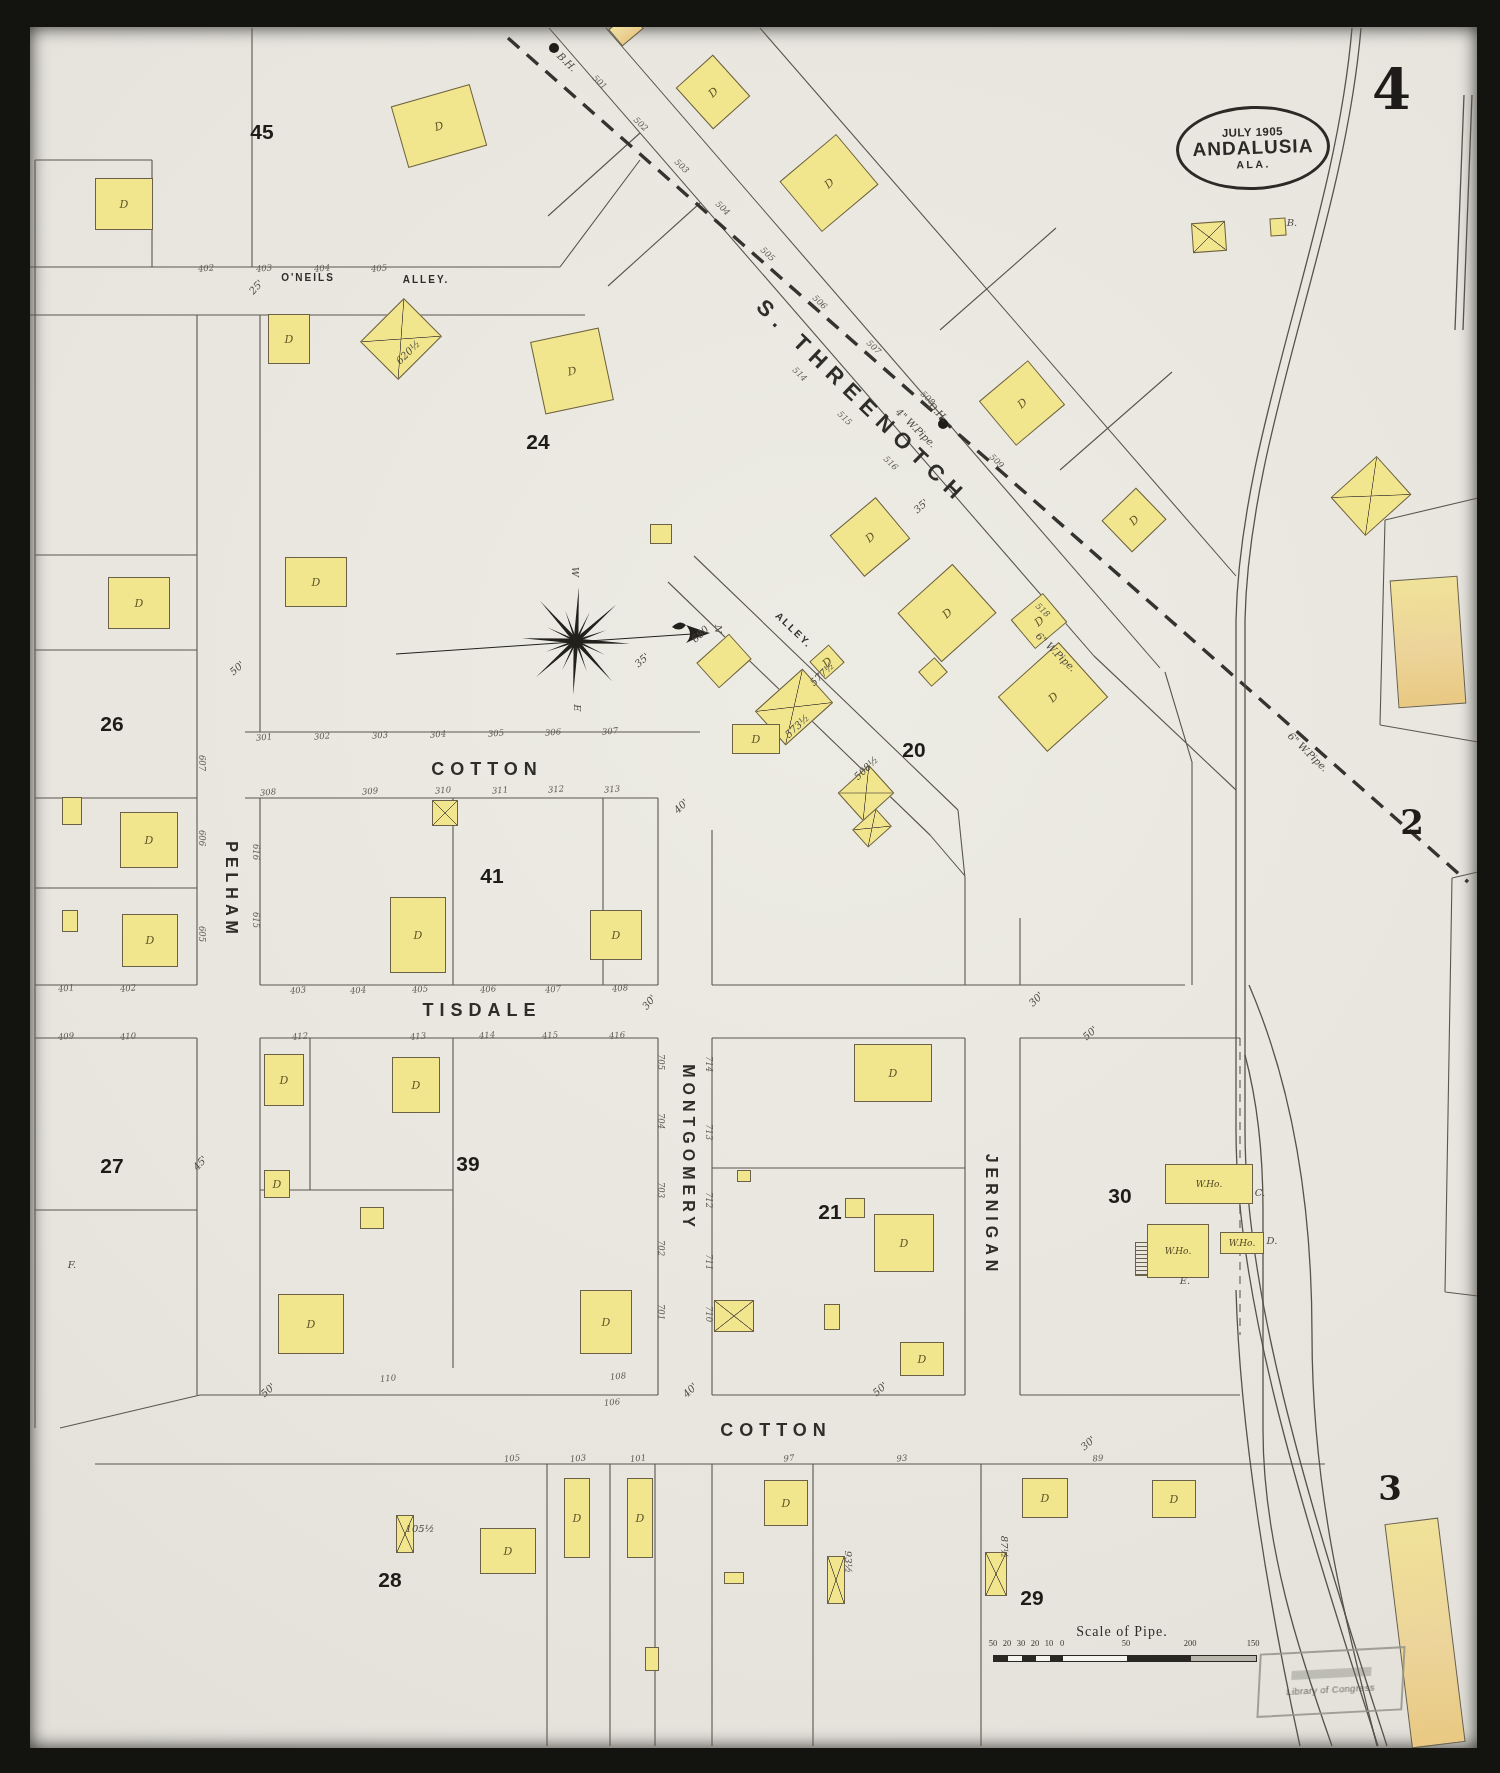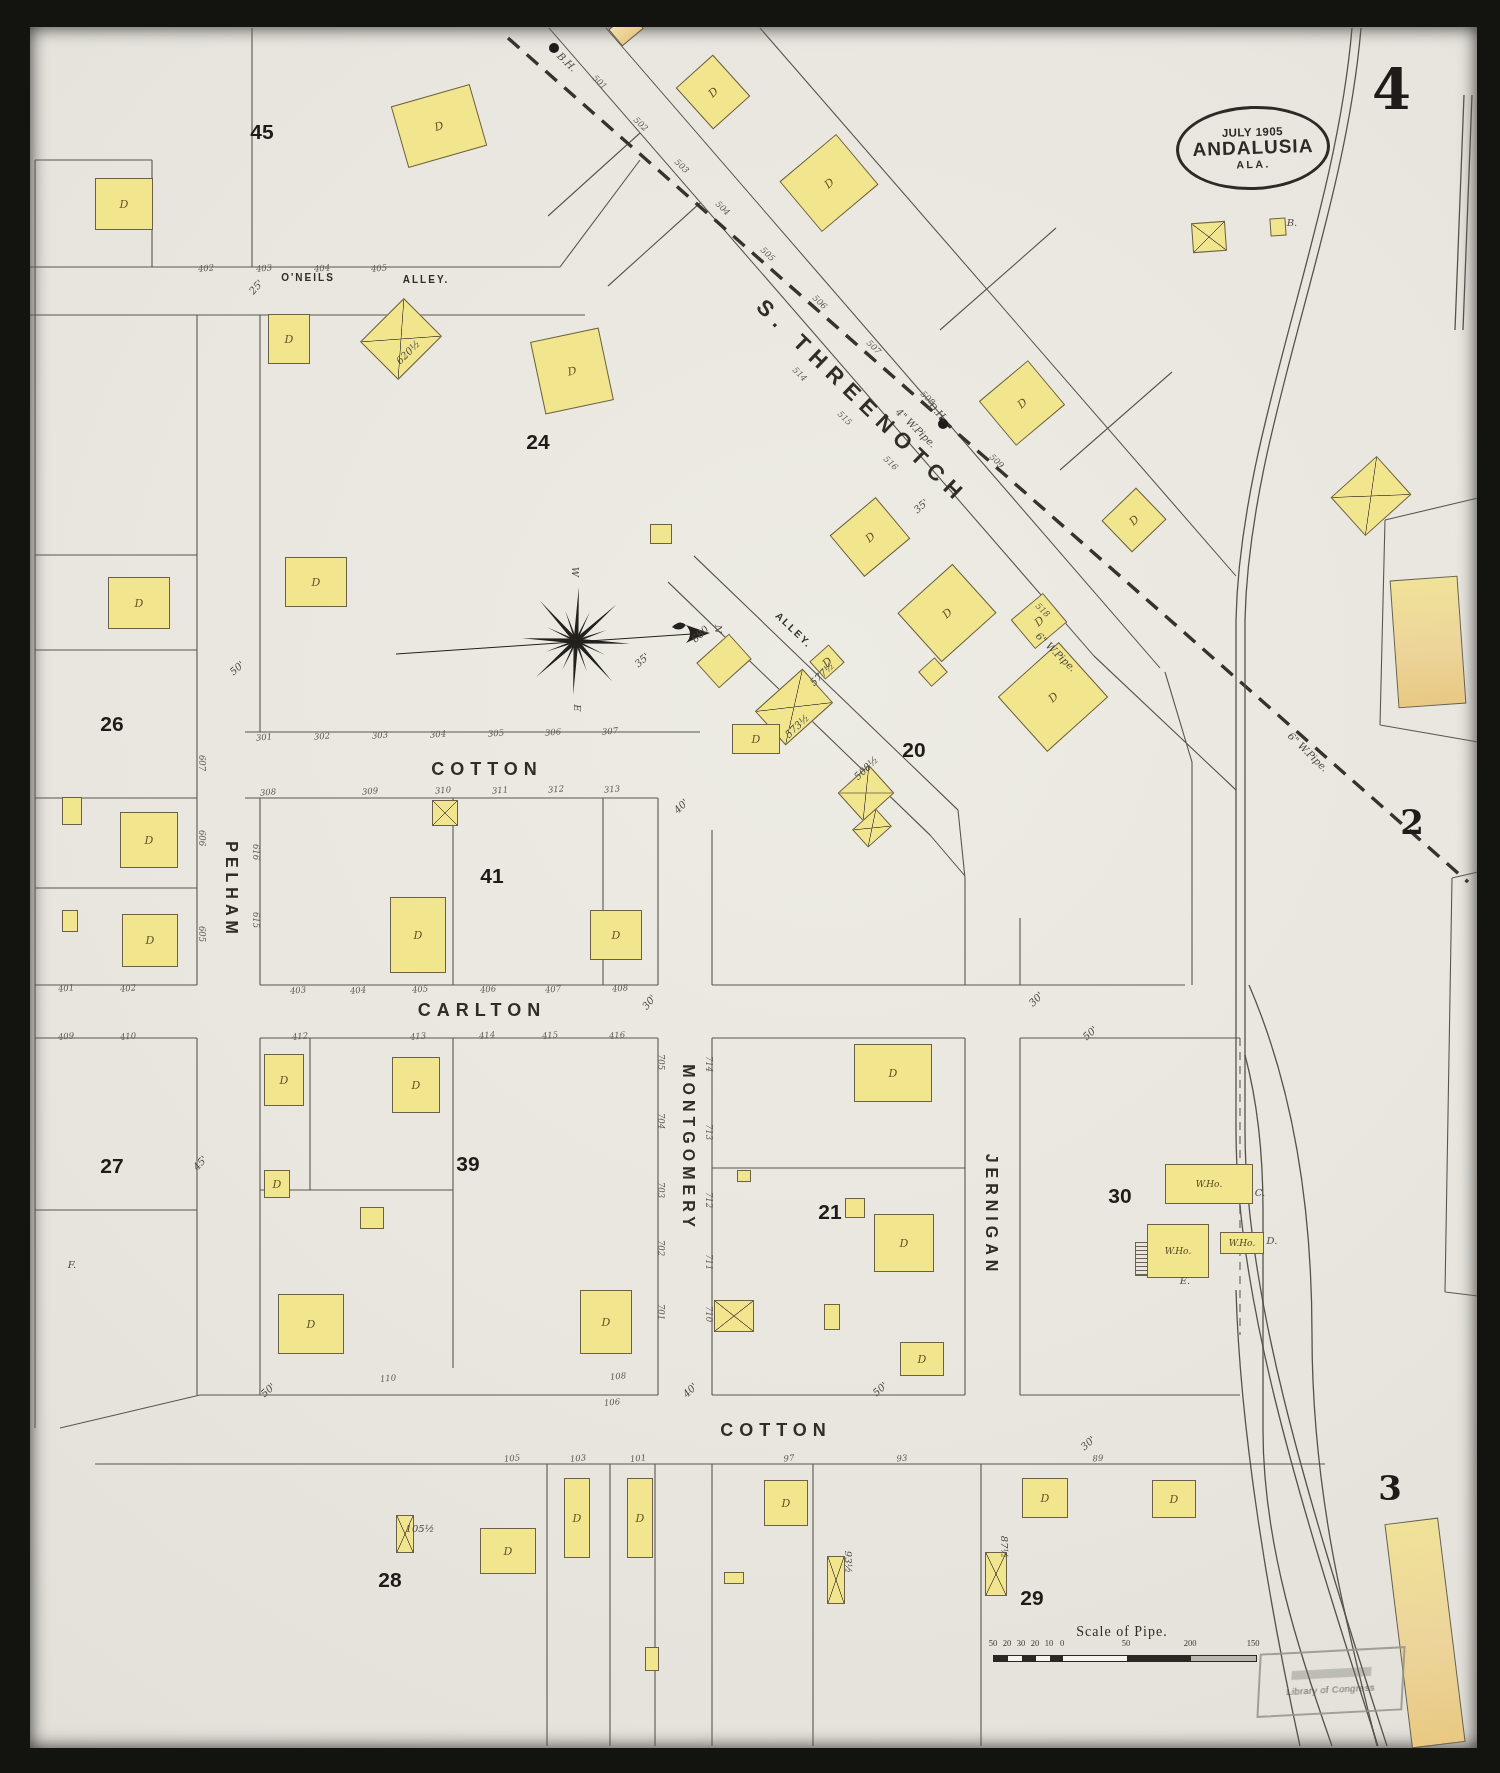--- a/index.html
+++ b/index.html
@@ -125,21 +125,21 @@
           <circle r="6" fill="none" stroke="#23211d" stroke-width="2"></circle>
         </g>
         <line x1="396" y1="654" x2="692" y2="634" stroke="#23211d" stroke-width="1"></line>
         <path d="M686,625 q14,5 24,8 q-12,4 -24,10 q8,-9 0,-18 Z M672,627 q8,-8 14,-2 q-6,8 -14,2 Z" fill="#23211d"></path>
       </g>
   </svg>
 
   <div id="overlay">
       <div class="lbl" style="font-size: 22px; letter-spacing: 8px; left: 862px; top: 402px; transform: translate(-50%, -50%) rotate(44deg);">S. THREENOTCH</div>
       <div class="lbl" style="font-size: 18px; letter-spacing: 6px; left: 487px; top: 769px; transform: translate(-50%, -50%) rotate(0deg);">COTTON</div>
-      <div class="lbl" style="font-size: 18px; letter-spacing: 6px; left: 482px; top: 1010px; transform: translate(-50%, -50%) rotate(0deg);">CARLTON</div>
+      <div class="lbl" style="font-size: 18px; letter-spacing: 6px; left: 482px; top: 1010px; transform: translate(-50%, -50%) rotate(0deg);">TISDALE</div>
       <div class="lbl" style="font-size: 18px; letter-spacing: 6px; left: 776px; top: 1430px; transform: translate(-50%, -50%) rotate(0deg);">COTTON</div>
       <div class="lbl" style="font-size: 16px; letter-spacing: 5px; left: 231px; top: 890px; transform: translate(-50%, -50%) rotate(90deg);">PELHAM</div>
       <div class="lbl" style="font-size: 16px; letter-spacing: 5px; left: 688px; top: 1148px; transform: translate(-50%, -50%) rotate(90deg);">MONTGOMERY</div>
       <div class="lbl" style="font-size: 16px; letter-spacing: 5px; left: 991px; top: 1215px; transform: translate(-50%, -50%) rotate(90deg);">JERNIGAN</div>
       <div class="lbl" style="font-size: 10px; letter-spacing: 2px; left: 308px; top: 277px; transform: translate(-50%, -50%) rotate(0deg);">O'NEILS</div>
       <div class="lbl" style="font-size: 10px; letter-spacing: 2px; left: 426px; top: 279px; transform: translate(-50%, -50%) rotate(0deg);">ALLEY.</div>
       <div class="lbl" style="font-size: 10px; letter-spacing: 2px; left: 794px; top: 630px; transform: translate(-50%, -50%) rotate(44deg);">ALLEY.</div>
       <div class="blocknum" style="left: 262px; top: 132px; transform: translate(-50%, -50%) rotate(0deg);">45</div>
       <div class="blocknum" style="left: 538px; top: 442px; transform: translate(-50%, -50%) rotate(0deg);">24</div>
       <div class="blocknum" style="left: 112px; top: 724px; transform: translate(-50%, -50%) rotate(0deg);">26</div>

